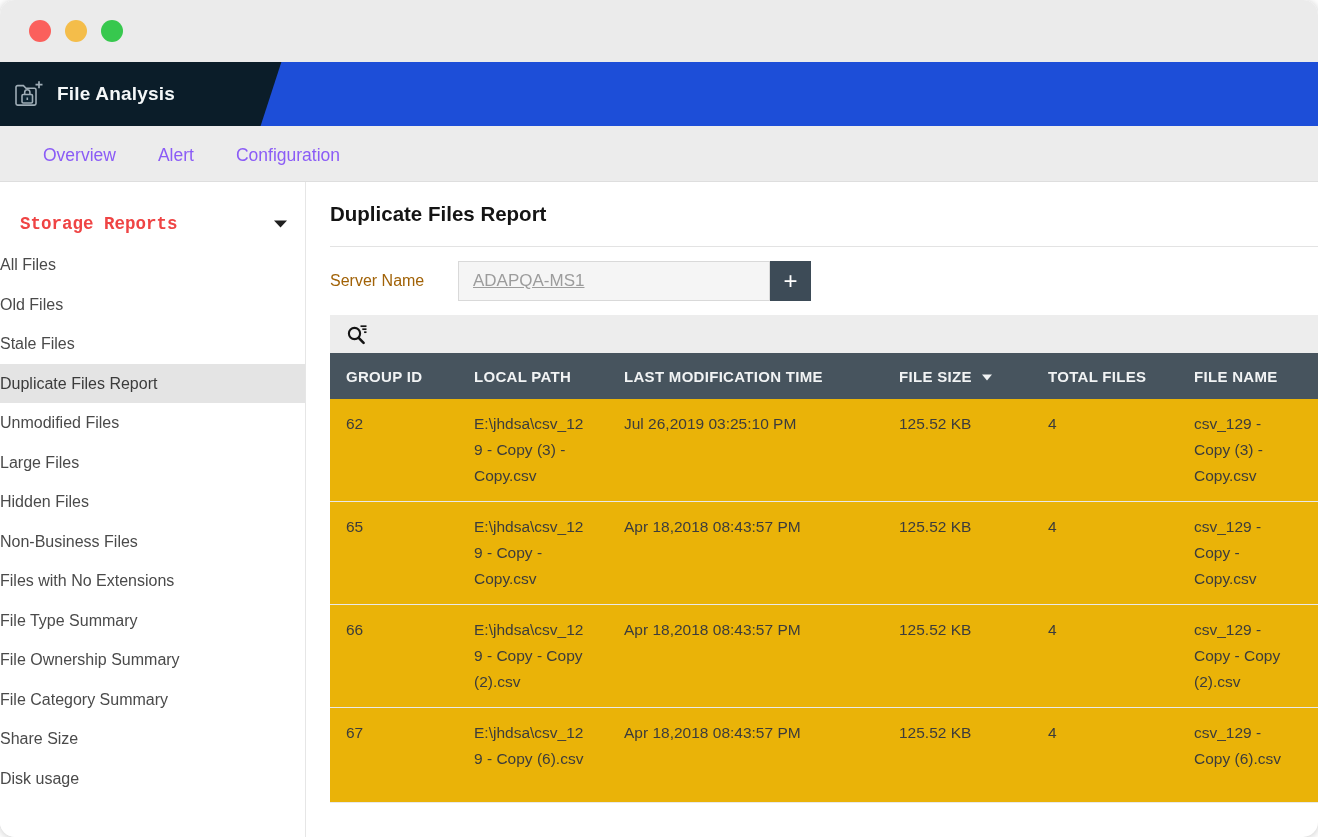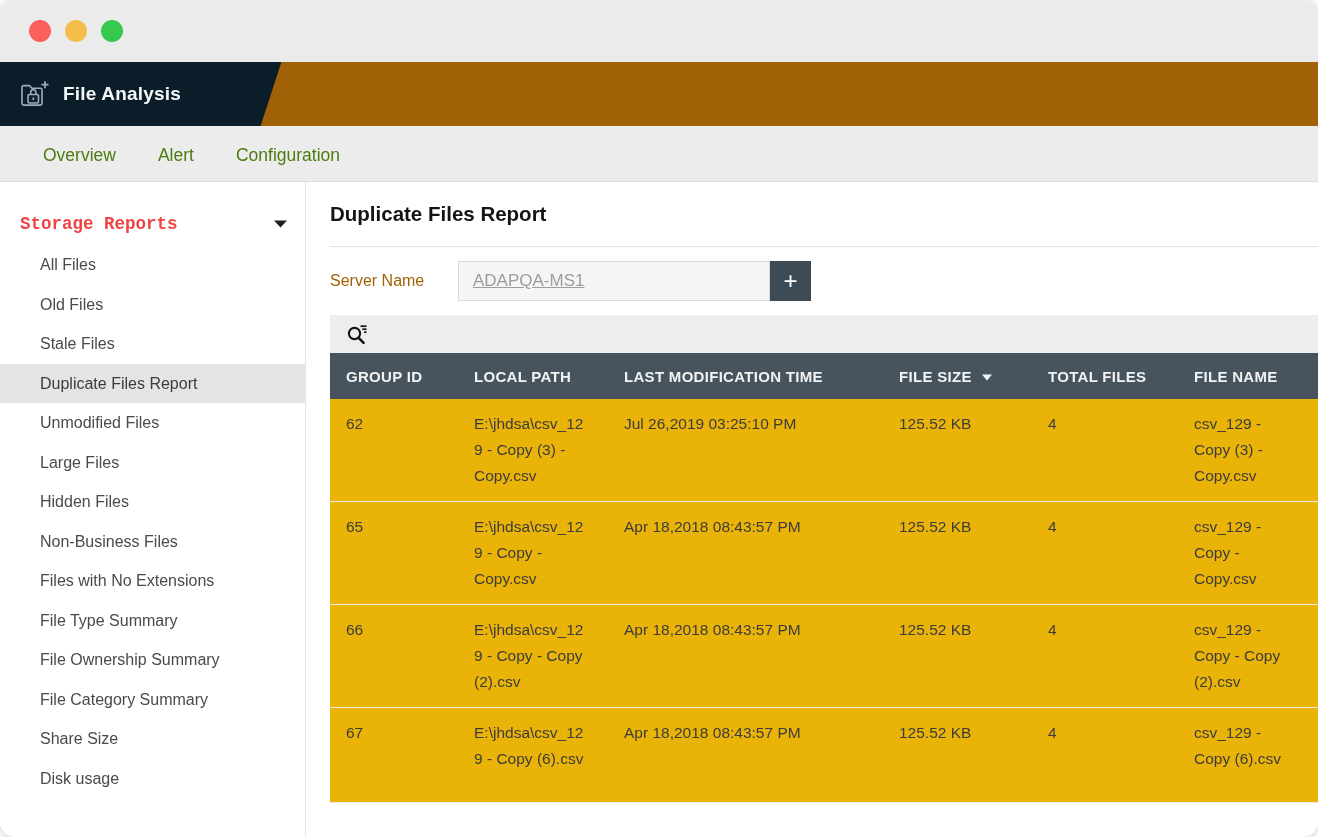--- a/index.html
+++ b/index.html
@@ -9,35 +9,35 @@
     background:#ffffff; box-shadow:0 1px 8px rgba(0,0,0,.22);
     display:flex; flex-direction:column;
   }
   
   .titlebar { height:62px; background:#ebebeb; display:flex; align-items:center; padding-left:29px; flex:0 0 auto; }
   .light { width:22px; height:22px; border-radius:50%; margin-right:14px; display:inline-block; }
   .light.red    { background:#fb605c; }
   .light.yellow { background:#f4bd4a; }
   .light.green  { background:#37c84e; }
   
-  .appbar { position:relative; height:64px; background:#a16207; display:flex; align-items:center; padding-left:18px; flex:0 0 auto; overflow:hidden; }
+  .appbar { position:relative; height:64px; background:#1d4ed8; display:flex; align-items:center; padding-left:12px; flex:0 0 auto; overflow:hidden; }
   .appbar::before { content:""; position:absolute; left:-60px; top:-10px; width:330px; height:90px; background:#0b1d29; transform:skewX(-18deg); }
   .logo { position:relative; width:32px; height:32px; margin-right:13px; }
   .app-title { position:relative; color:#f4f7f8; font-size:19px; font-weight:600; letter-spacing:.2px; }
   
   .tabbar { height:56px; background:#ececec; display:flex; padding-left:22px; flex:0 0 auto; border-bottom:1px solid #dedede; }
-  .tab { height:56px; line-height:58px; padding:0 21px; font-size:17.5px; color:#4d7c0f; cursor:pointer; border-bottom:4px solid transparent; }
+  .tab { height:56px; line-height:58px; padding:0 21px; font-size:17.5px; color:#8b5cf6; cursor:pointer; border-bottom:4px solid transparent; }
   .tab.active { border-bottom-color:#1b6fd1; }
   
   .content { flex:1 1 auto; display:flex; min-height:0; }
   .sidebar { width:306px; flex:0 0 306px; border-right:1px solid #e6e6e6; padding-top:21px; background:#fff; }
   .side-header { height:42px; display:flex; align-items:center; padding:0 18px 0 20px; cursor:pointer; }
   .side-header .sh-label { font-size:17.5px; font-weight:700; color:#ef4444; flex:1;font-family:Liberation Mono, monospace; }
   .side-list { }
-  .side-item { height:39.5px; line-height:39.5px; padding-left:40px; font-size:16px; color:#4a4a4a; cursor:pointer; white-space:nowrap; }
+  .side-item { height:39.5px; line-height:39.5px; font-size:16px; color:#4a4a4a; cursor:pointer; white-space:nowrap; }
   .side-item.selected { background:#e4e4e4; color:#3b3b3b; }
   
   .main { flex:1 1 auto; padding:18px 0 0 24px; min-width:0; }
   .page-title { font-size:20.5px; font-weight:600; color:#141414; line-height:28px; }
   .rule { height:1px; background:#e3e3e3; margin-top:18px; }
   .server-row { margin-top:14px; display:flex; align-items:center; }
   .server-row label { font-size:16px; color:#a16207; width:128px; flex:0 0 128px; }
   .server-input { width:312px; height:40px; background:#f5f5f5; border:1px solid #d9d9d9; color:#9c9c9c; font-size:17px; padding:0 14px; font-family:"Liberation Sans", sans-serif;text-decoration:underline; }
   .add-btn { width:41px; height:40px; background:#3d4b57; color:#fff; border:none; font-size:24px; font-weight:400; line-height:40px; cursor:pointer; }
   .toolbar { margin-top:14px; height:38px; background:#ededed; display:flex; align-items:center; padding-left:15px; }

